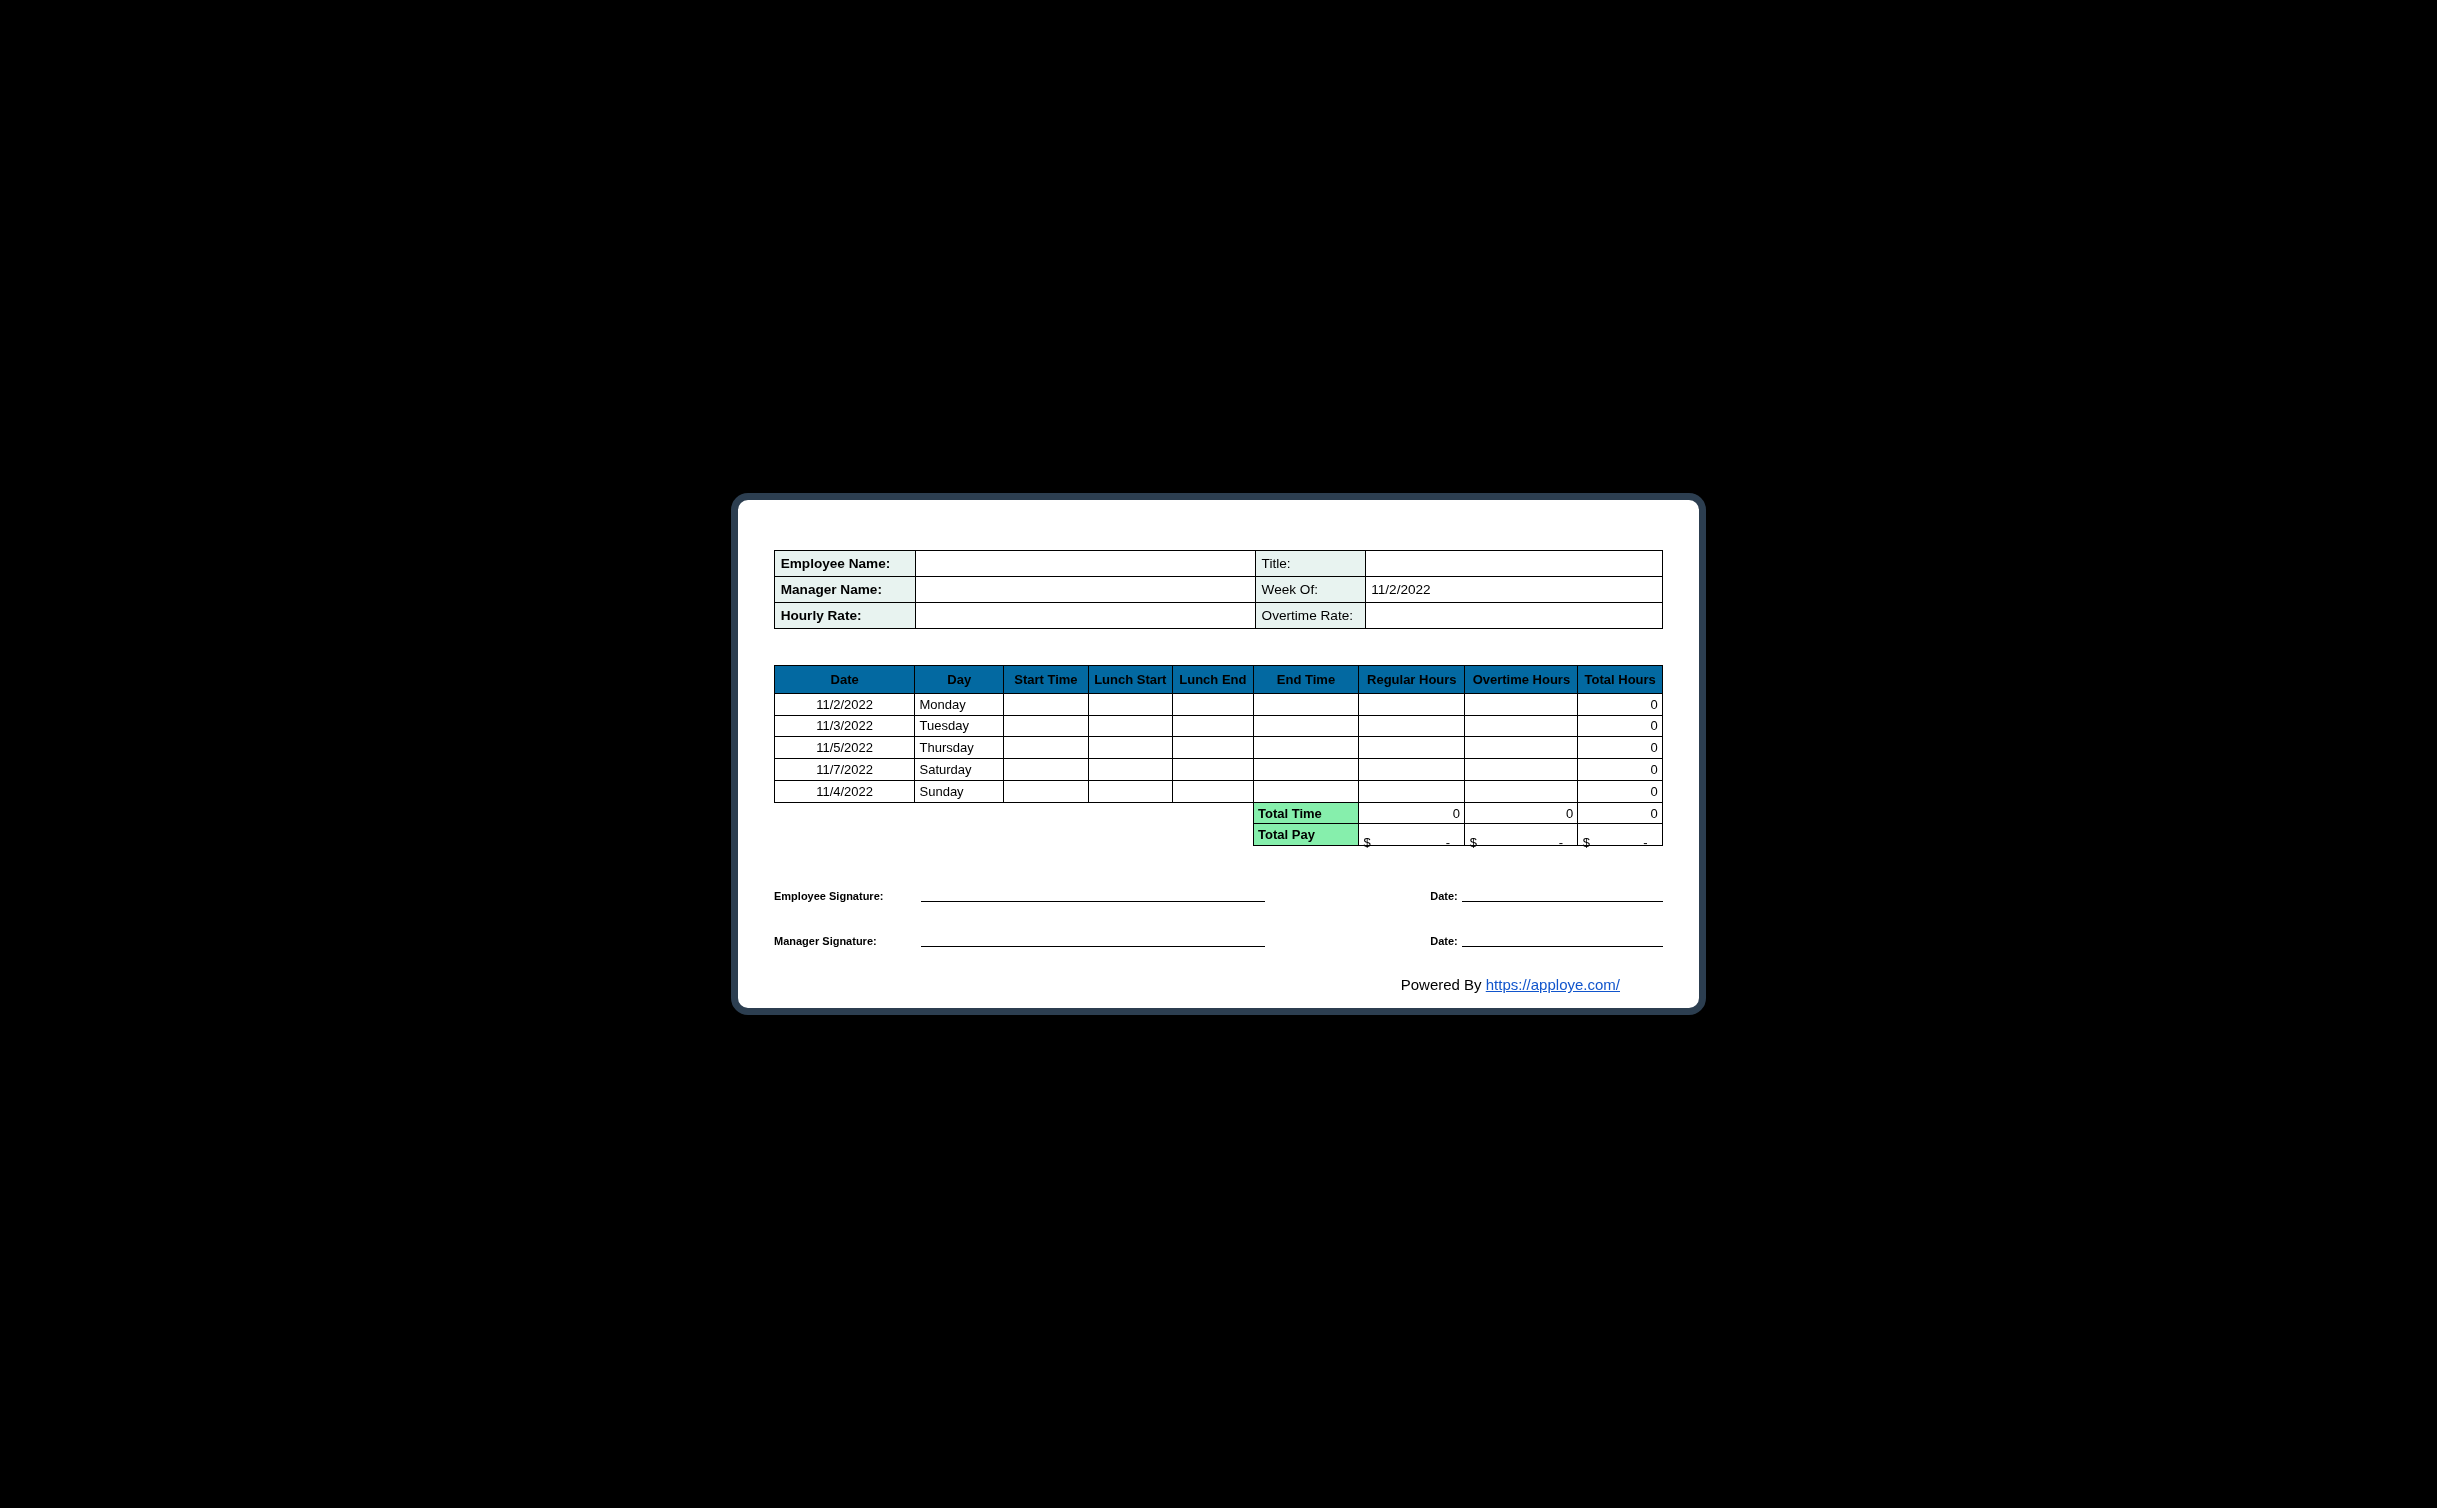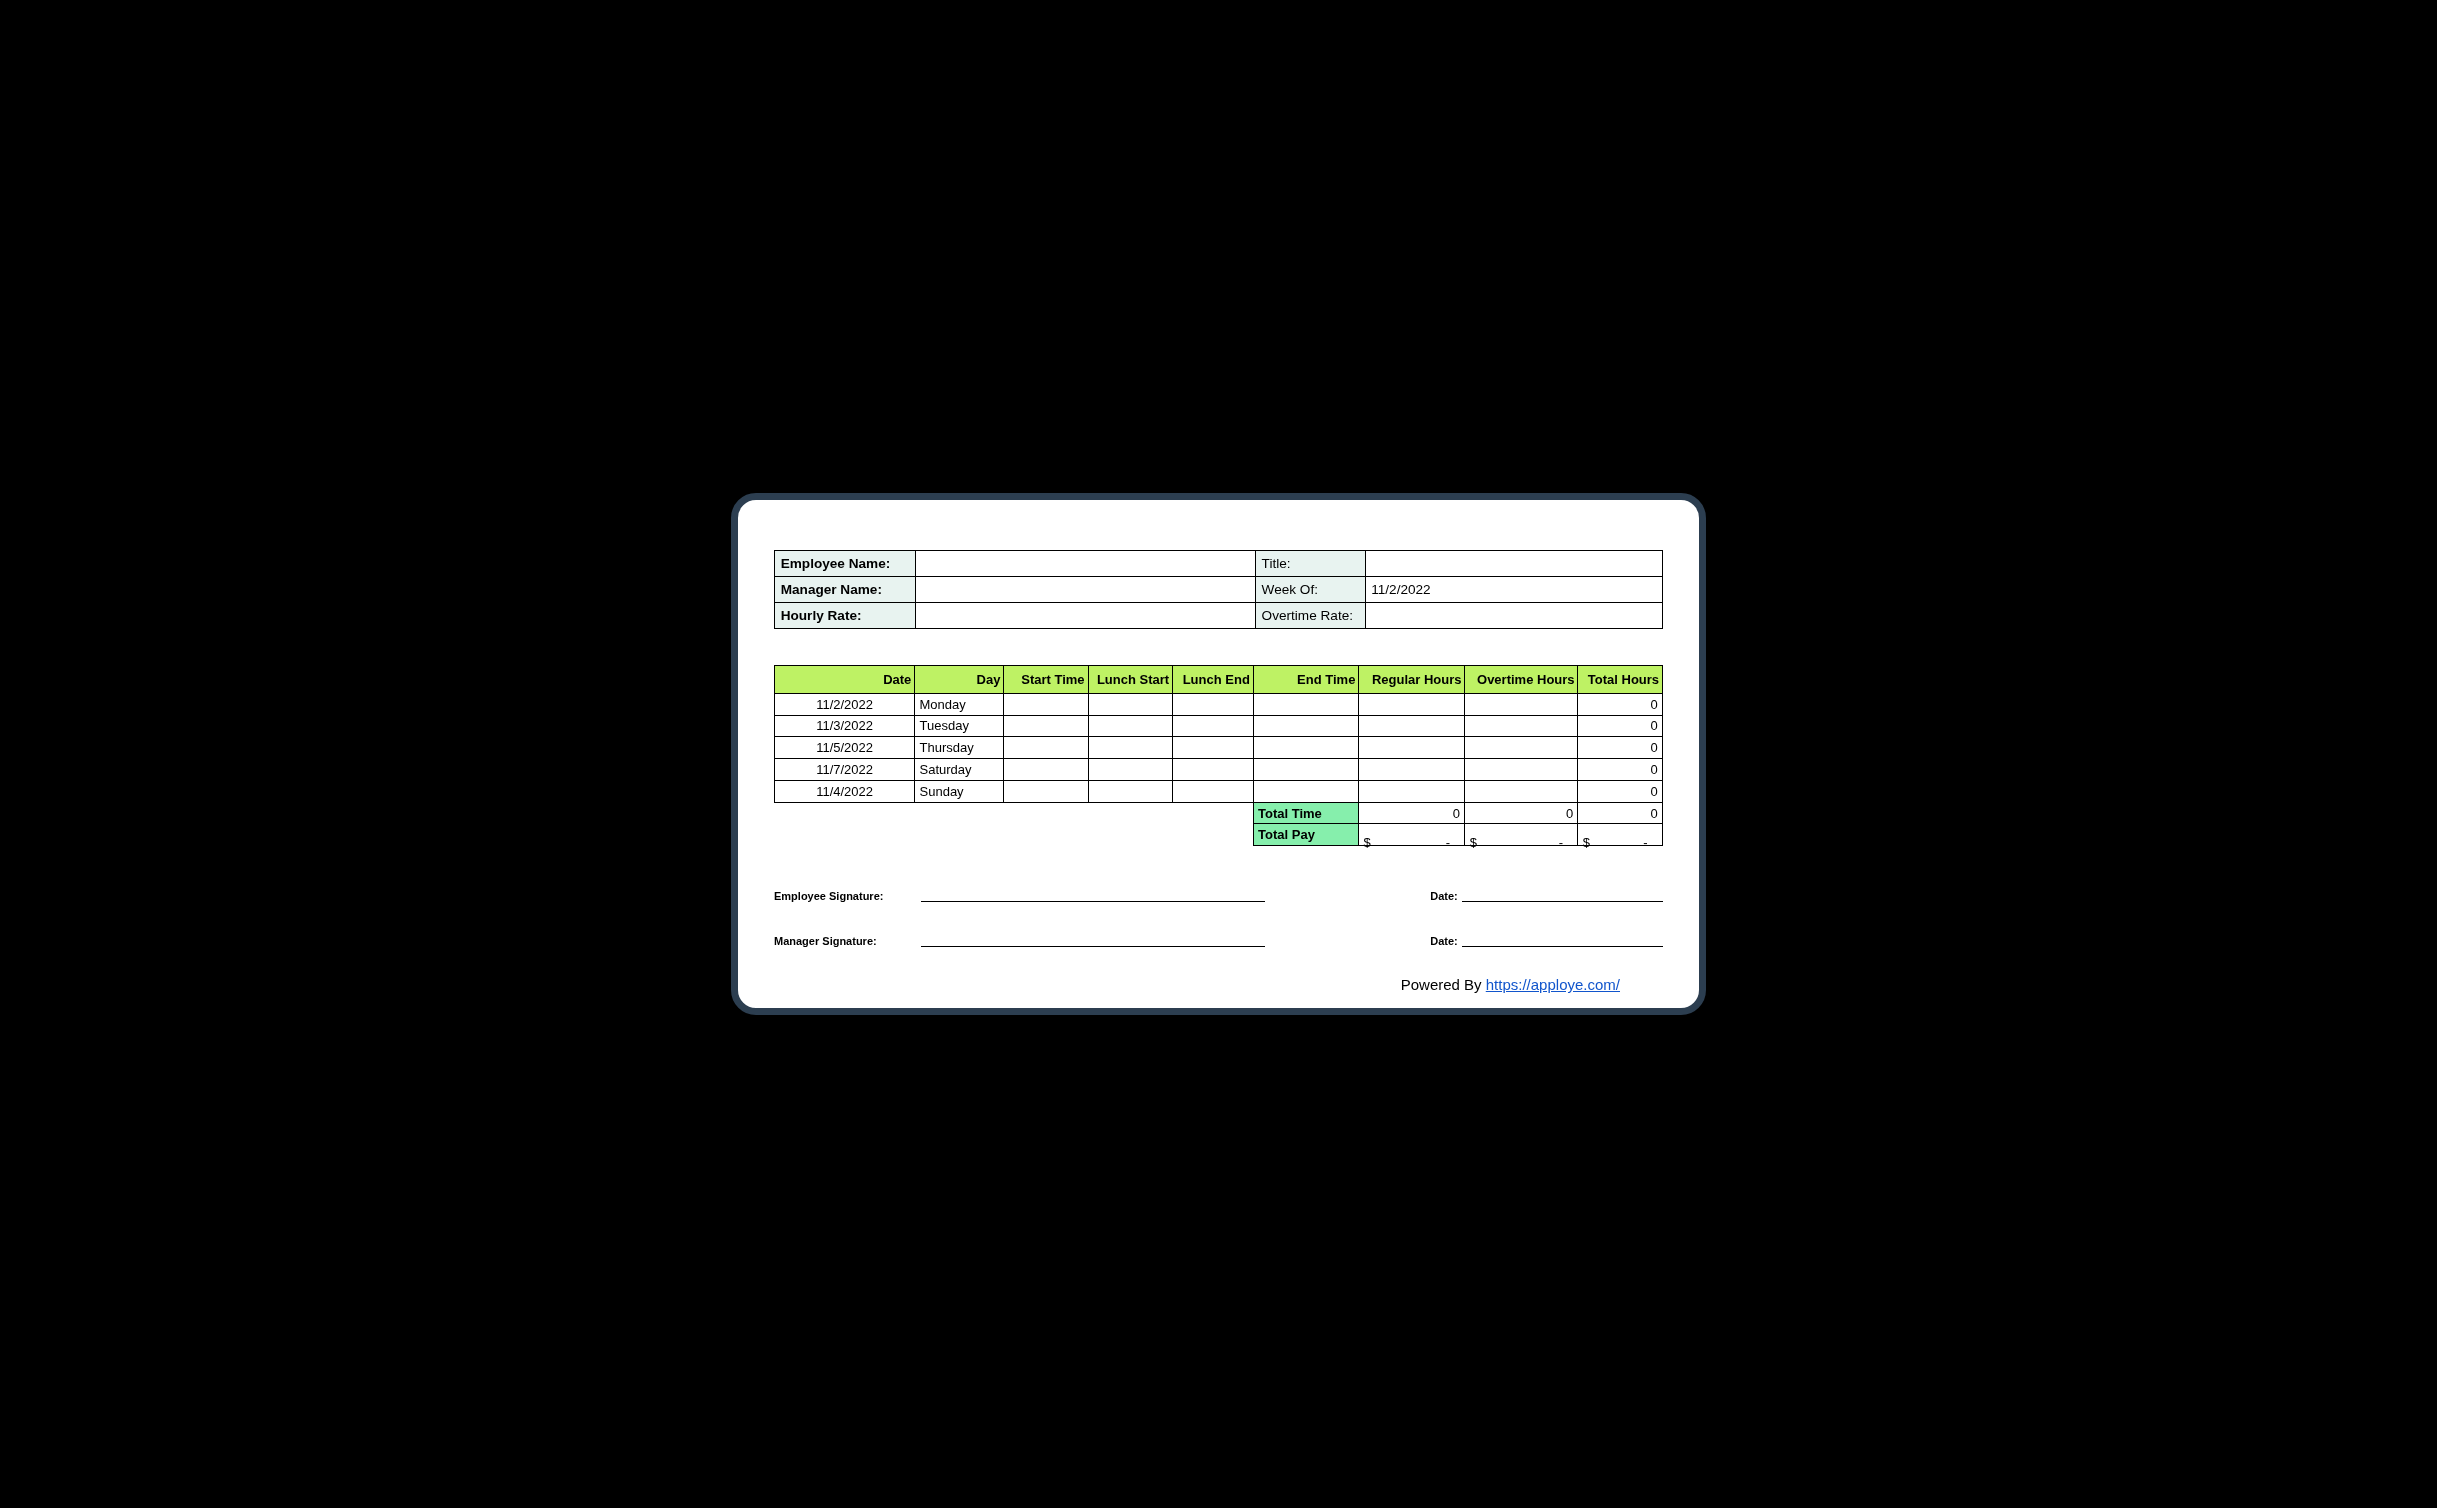--- a/index.html
+++ b/index.html
@@ -8,21 +8,21 @@
     font-family: Arial, sans-serif;
     display: flex;
     align-items: center;
     justify-content: center;
     min-height: 100vh;
     padding: 14.3px;
   }
   .card {
     background: #fff;
     border: 7.2px solid #2c3e50;
-    border-radius: 25px;
+    border-radius: 17px;
     width: 975px;
     padding: 50px 36px 14.3px 36px;
     position: relative;
   }
   
   .info-table {
     width: 100%;
     border-collapse: collapse;
     font-size: 13.6px;
     margin-bottom: 36px;
@@ -45,25 +45,25 @@
     width: 111px;
   }
   .info-value2 { width: 305px; }
   
   .time-table {
     width: 100%;
     border-collapse: collapse;
     font-size: 13px;
   }
   .time-table th {
-    background: #bef264;
+    background: #0369a1;
     border: 1.4px solid #000;
     padding: 5.7px 2.9px;
     font-weight: bold;
-    text-align: right;
+    text-align: center;
   }
   .time-table td {
     border: 1.4px solid #000;
     padding: 2.9px 4.3px;
     height: 20px;
   }
   .col-date { width: 143px; text-align: center; }
   .col-day { width: 90px; text-align: left; }
   .col-start { width: 86px; }
   .col-lstart { width: 86px; }

